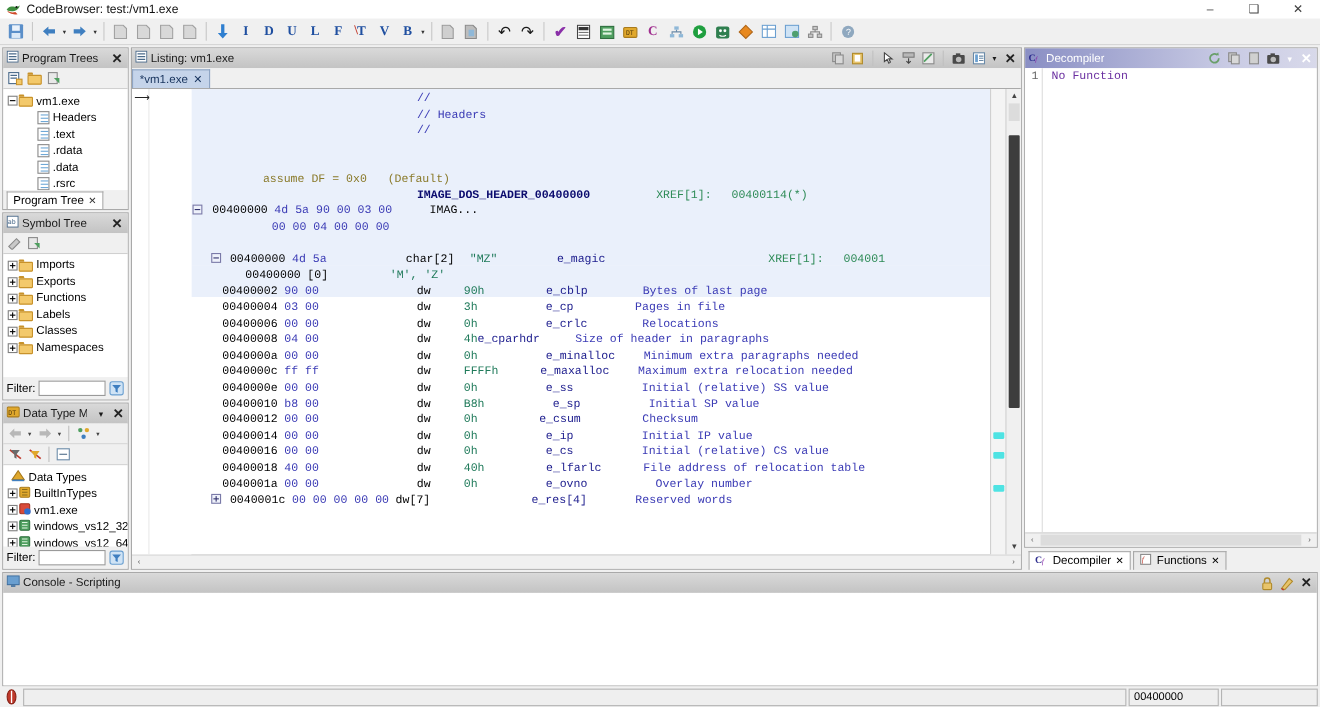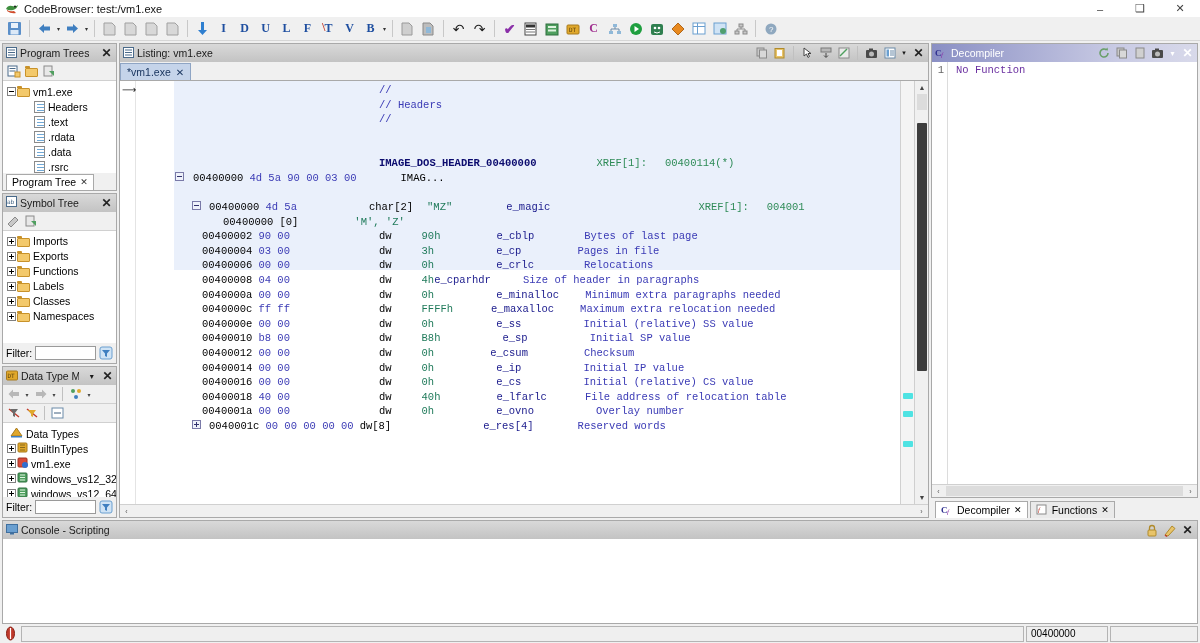--- a/index.html
+++ b/index.html
@@ -720,32 +720,38 @@
             <div class="code-hl2" style="top:160px;height:29px"></div>
 
             <div class="code-lines">
 
               <div class="cl"><span style="padding-left:205px" class="c-cmt">//</span></div>
               <div class="cl"><span style="padding-left:205px" class="c-cmt">// Headers</span></div>
               <div class="cl"><span style="padding-left:205px" class="c-cmt">//</span></div>
               <div class="cl"></div>
               <div class="cl"></div>
 
+              <div class="cl">
+                <span style="padding-left:65px" class="c-asm">assume DF = 0x0   (Default)</span>
+              </div>
 
               <div class="cl">
                 <span style="padding-left:205px" class="c-lbl">IMAGE_DOS_HEADER_00400000</span>
                 <span style="padding-left:60px" class="c-xref">XREF[1]:</span>
                 <span style="padding-left:18px" class="c-xref">00400114(*)</span>
               </div>
 
               <div class="cl">
                 <span style="padding-left:1px"><span class="exp-box"></span></span>
                 <span style="padding-left:9px" class="c-addr">00400000</span>
                 <span style="padding-left:6px" class="c-byte">4d 5a 90 00 03 00</span>
-                <span style="padding-left:44px" class="c-mn">IMAG...</span>
+                <span style="padding-left:34px" class="c-mn">IMAG...</span>
+              </div>
+              <div class="cl">
+                <span style="padding-left:73px" class="c-byte">00 00 04 00 00 00</span>
               </div>
               <div class="cl"></div>
 
               <div class="cl">
                 <span style="padding-left:18px"><span class="exp-box"></span></span>
                 <span style="padding-left:8px" class="c-addr">00400000</span>
                 <span style="padding-left:6px" class="c-byte">4d 5a</span>
                 <span style="padding-left:72px" class="c-mn">char[2]</span>
                 <span style="padding-left:14px" class="c-str">"MZ"</span>
                 <span style="padding-left:54px" class="c-fld">e_magic</span>
@@ -860,21 +866,21 @@
                 <span style="padding-left:89px" class="c-mn">dw</span>
                 <span style="padding-left:30px" class="c-val">0h</span>
                 <span style="padding-left:62px" class="c-fld">e_ovno</span>
                 <span style="padding-left:62px" class="c-cmt">Overlay number</span>
               </div>
 
               <div class="cl">
                 <span style="padding-left:18px"><span class="exp-box plus"></span></span>
                 <span style="padding-left:8px" class="c-addr">0040001c</span>
                 <span style="padding-left:6px" class="c-byte">00 00 00 00 00</span>
-                <span style="padding-left:6px" class="c-mn">dw[8]</span>
+                <span style="padding-left:6px" class="c-mn">dw[7]</span>
                 <span style="padding-left:92px" class="c-fld">e_res[4]</span>
                 <span style="padding-left:44px" class="c-cmt">Reserved words</span>
               </div>
 
             </div>
           </div>
 
           <div class="marker-col">
             <span class="mk" style="top:312px"></span>
             <span class="mk" style="top:330px"></span>

